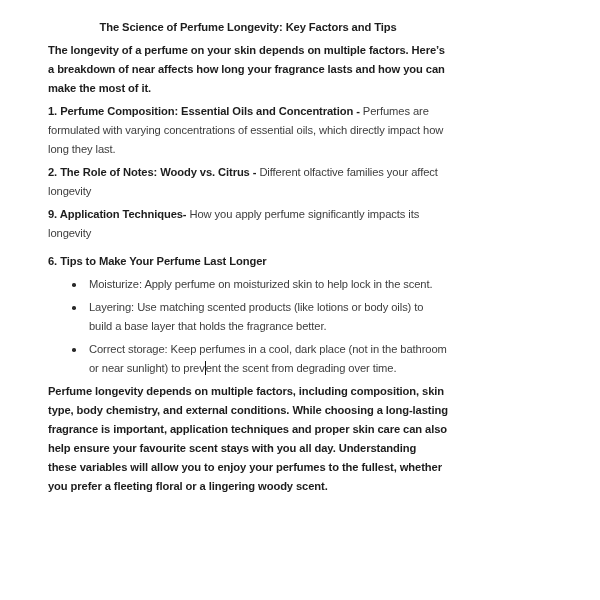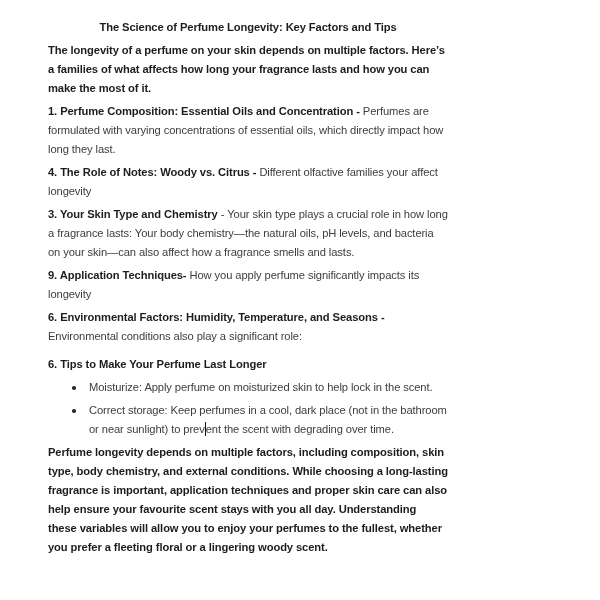--- a/index.html
+++ b/index.html
@@ -54,45 +54,49 @@
     vertical-align: -3px;
   }
 </style>
 </head>
 <body>
 
 <div class="page">
 
   <p class="title">The Science of Perfume Longevity: Key Factors and Tips</p>
 
-  <p class="lead">The longevity of a perfume on your skin depends on multiple factors. Here’s a families of what affects how long your fragrance lasts and how you can make the most of it.</p>
+  <p class="lead">The longevity of a perfume on your skin depends on multiple factors. Here’s a breakdown of near affects how long your fragrance lasts and how you can make the most of it.</p>
 
   <p><span class="b">1. Perfume Composition: Essential Oils and Concentration - </span><span>Perfumes are formulated with varying concentrations of essential oils, which directly impact how long they last.</span></p>
 
-  <p><span class="b">4. The Role of Notes: Woody vs. Citrus - </span><span>Different olfactive families your affect longevity</span></p>
+  <p><span class="b">2. The Role of Notes: Woody vs. Citrus - </span><span>Different olfactive families your affect longevity</span></p>
 
-  <p><span class="b">3. Your Skin Type and Chemistry</span><span> - Your skin type plays a crucial role in how long a fragrance lasts: Your body chemistry—the natural oils, pH levels, and bacteria on your skin—can also affect how a fragrance smells and lasts.</span></p>
 
 
   <p><span class="b">9. Application Techniques-</span><span> How you apply perfume significantly impacts its longevity</span></p>
 
-  <p><span class="b">6. Environmental Factors: Humidity, Temperature, and Seasons - </span><span>Environmental conditions also play a significant role:</span></p>
 
   <p class="b">6. Tips to Make Your Perfume Last Longer</p>
 
   <ul class="tips">
     <li>
       <span class="bullet-marker">
           <span class="dot"></span>
         </span>
       <span class="bullet-text">Moisturize: Apply perfume on moisturized skin to help lock in the scent.</span>
     </li>
     <li>
       <span class="bullet-marker">
           <span class="dot"></span>
         </span>
-      <span class="bullet-text"><span>Correct storage: Keep perfumes in a cool, dark place (not in the bathroom or near sunlight) to prev</span><span class="caret"></span><span>ent the scent with degrading over time.</span></span>
+      <span class="bullet-text">Layering: Use matching scented products (like lotions or body oils) to build a base layer that holds the fragrance better.</span>
+    </li>
+    <li>
+      <span class="bullet-marker">
+          <span class="dot"></span>
+        </span>
+      <span class="bullet-text"><span>Correct storage: Keep perfumes in a cool, dark place (not in the bathroom or near sunlight) to prev</span><span class="caret"></span><span>ent the scent from degrading over time.</span></span>
     </li>
   </ul>
 
   <p class="lead">Perfume longevity depends on multiple factors, including composition, skin type, body chemistry, and external conditions. While choosing a long-lasting fragrance is important, application techniques and proper skin care can also help ensure your favourite scent stays with you all day. Understanding these variables will allow you to enjoy your perfumes to the fullest, whether you prefer a fleeting floral or a lingering woody scent.</p>
 
 </div>
 
 </body></html>

